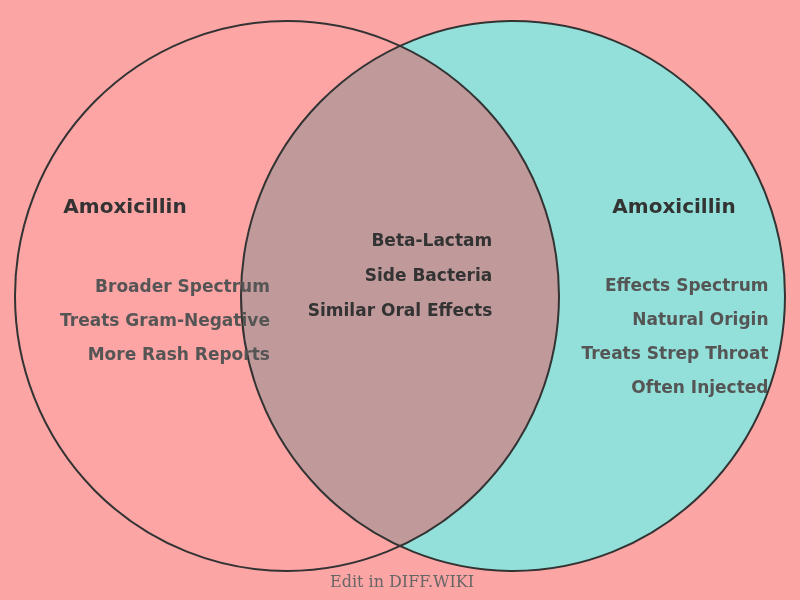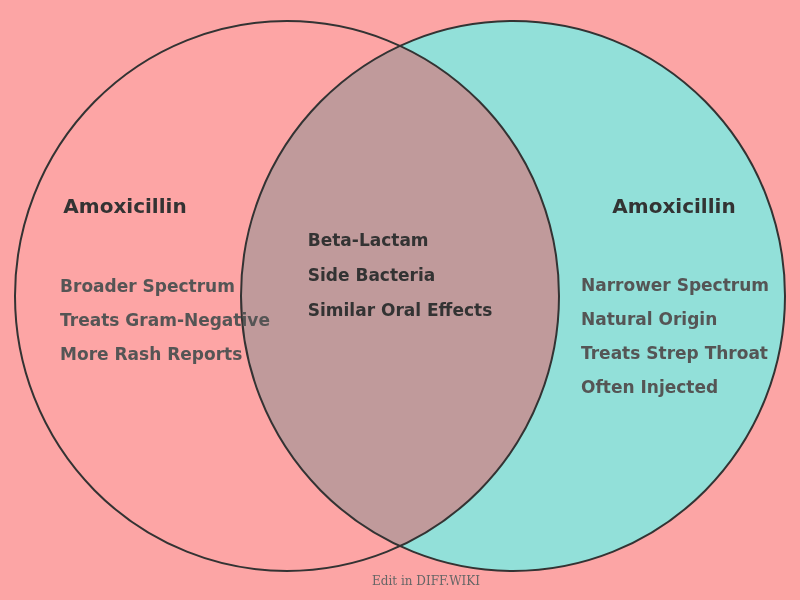--- a/index.html
+++ b/index.html
@@ -20,39 +20,38 @@
     font-weight: bold;
     color: #333333;
     white-space: nowrap;
   }
   .item-list {
     position: absolute;
     transform: translateX(-50%);
     margin: 0;
     padding: 0;
     list-style: none;
-    text-align: left;
+    text-align: right;
     white-space: nowrap;
   }
   .item-list li {
     font-size: 17px;
     font-weight: bold;
     line-height: 34px;
   }
   .side-list li { color: #555555; }
   .center-list li { color: #333333; line-height: 35px; }
 
   .footer-credit {
     position: absolute;
     transform: translate(-50%, -50%);
     font-family: "DejaVu Serif", serif;
-    font-size: 12px;
+    font-size: 16px;
     color: #666666;
     white-space: nowrap;
-    margin-left: 24px;
   }
 </style>
 </head>
 <body>
 
 <div class="stage">
 
   <svg class="venn-svg" width="800" height="600" viewBox="0 0 800 600">
 
     <ellipse cx="287" cy="296" rx="272" ry="275" fill="#FDA5A5"></ellipse>
@@ -73,21 +72,21 @@
   </ul>
 
   <ul class="item-list center-list" style="left:400px; top:223px;">
     <li>Beta-Lactam</li>
     <li>Side Bacteria</li>
     <li>Similar Oral Effects</li>
   </ul>
 
   <div class="set-title" style="left:674px; top:206px;">Amoxicillin</div>
   <ul class="item-list side-list" style="left:675px; top:268px;">
-    <li>Narrower Spectrum</li>
+    <li>Effects Spectrum</li>
     <li>Natural Origin</li>
     <li>Treats Strep Throat</li>
     <li>Often Injected</li>
   </ul>
 
   <div class="footer-credit" style="left:402px; top:581px;">Edit in DIFF.WIKI</div>
 
 </div>
 
 </body></html>

